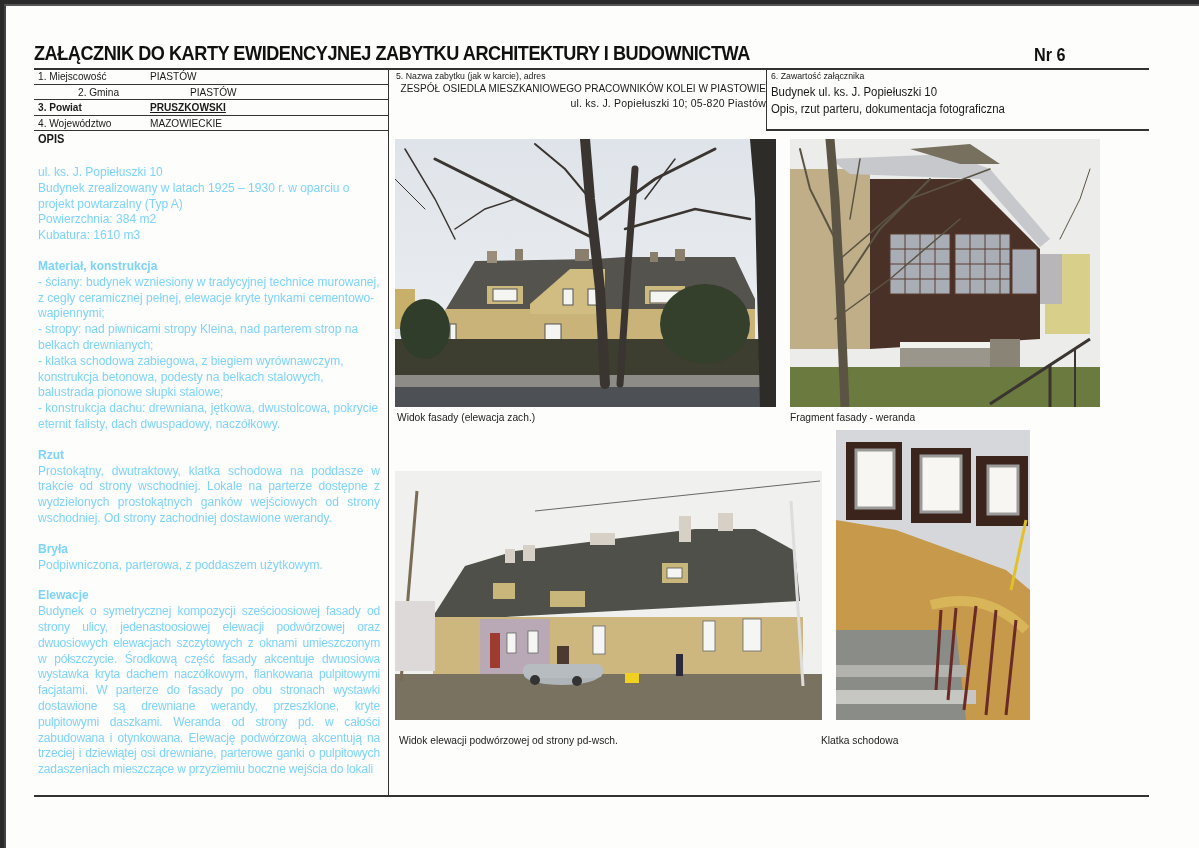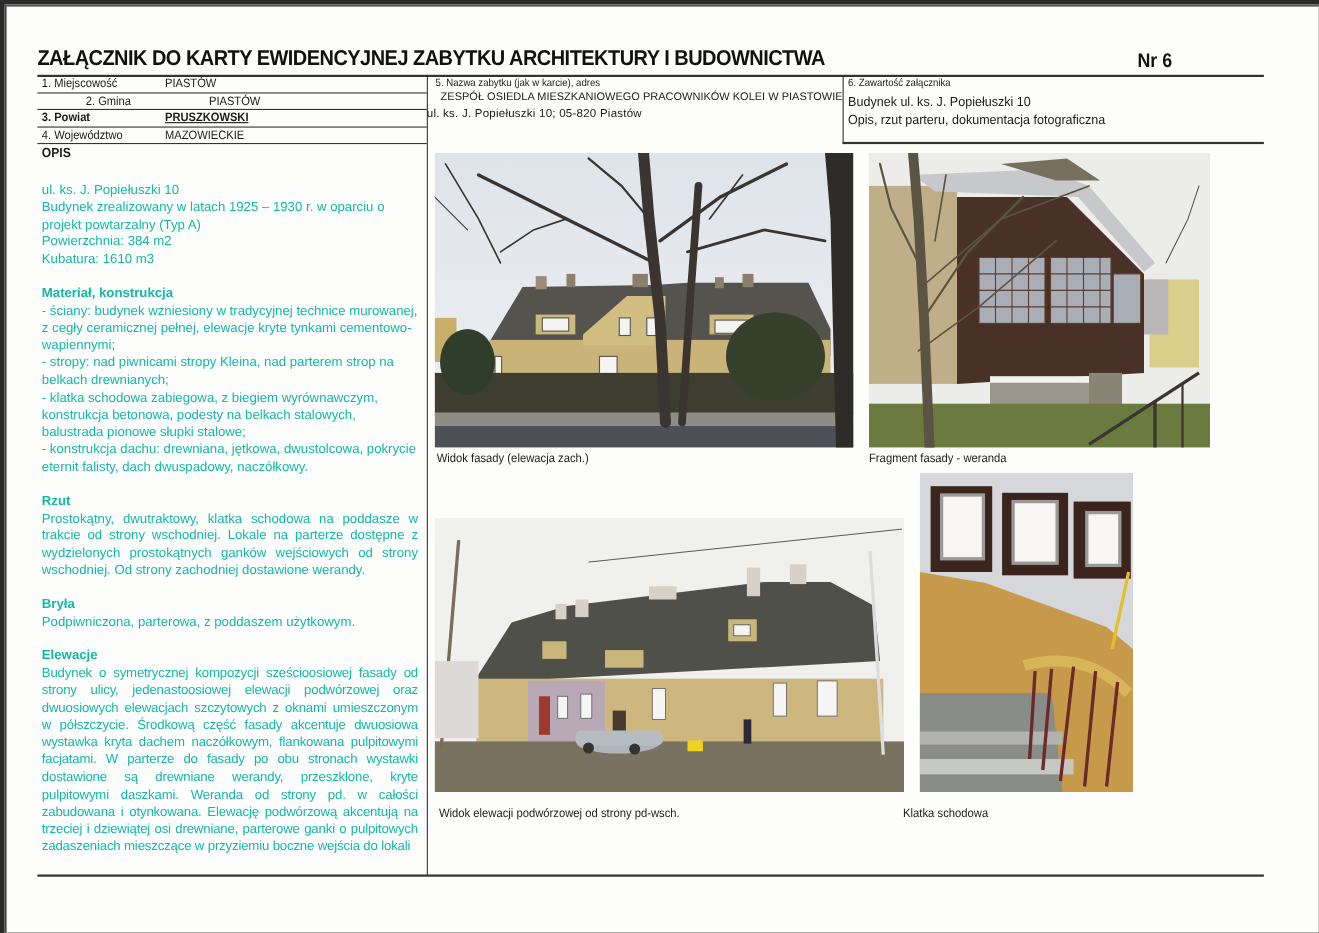--- a/index.html
+++ b/index.html
@@ -25,31 +25,31 @@
     
     .field-row {
       position: absolute; left: 34px; width: 354px; height: 15px;
       font-size: 11px; line-height: 15px; white-space: nowrap;
     }
     .field-row .lbl { position: absolute; left: 4px; top: 0; transform: scaleX(0.92); transform-origin: left; }
     .field-row .val { position: absolute; left: 116px; top: 0; transform: scaleX(0.92); transform-origin: left; }
 
     .sec5-label { position: absolute; left: 396px; top: 70px; font-size: 9.5px; transform: scaleX(0.92); transform-origin: left; white-space: nowrap; }
     .sec5-name { position: absolute; left: 388px; width: 378px; top: 83px; font-size: 10px; text-align: right; white-space: nowrap; }
-    .sec5-addr { position: absolute; left: 388px; width: 378px; top: 97px; font-size: 10.5px; text-align: left; white-space: nowrap; letter-spacing: 0.2px; }
+    .sec5-addr { position: absolute; left: 388px; width: 378px; top: 97px; font-size: 10.5px; text-align: right; white-space: nowrap; letter-spacing: 0.2px; }
 
     .sec6-label { position: absolute; left: 771px; top: 70px; font-size: 9.5px; transform: scaleX(0.92); transform-origin: left; white-space: nowrap; }
     .sec6-line { position: absolute; left: 771px; font-size: 12px; white-space: nowrap; transform: scaleX(0.95); transform-origin: left; }
 
     .opis-head { position: absolute; left: 38px; top: 132px; font-size: 12px; font-weight: bold; transform: scaleX(0.92); transform-origin: left; }
 
     
     .desc {
       position: absolute; left: 38px; top: 165px; width: 342px;
-      font-size: 12px; line-height: 15.8px; color: #14b8a6;
+      font-size: 12px; line-height: 15.8px; color: #7dd3fc;
     }
     .desc p { margin: 0; }
     .desc .gap { height: 15px; }
     .desc .h { font-weight: bold; }
     .desc .just { text-align: justify; text-align-last: left; }
     .desc .cond { letter-spacing: -0.15px; }
 
     
     .photo { position: absolute; overflow: hidden; }
     .caption { position: absolute; font-size: 11px; white-space: nowrap; transform: scaleX(0.93); transform-origin: left; color: #222; }

